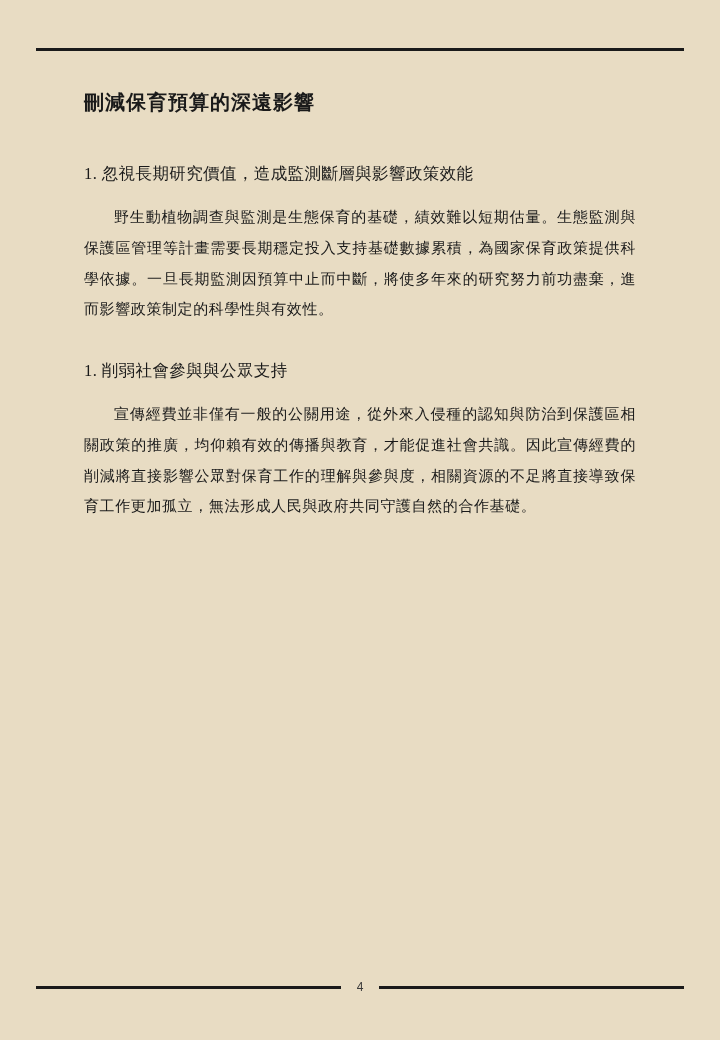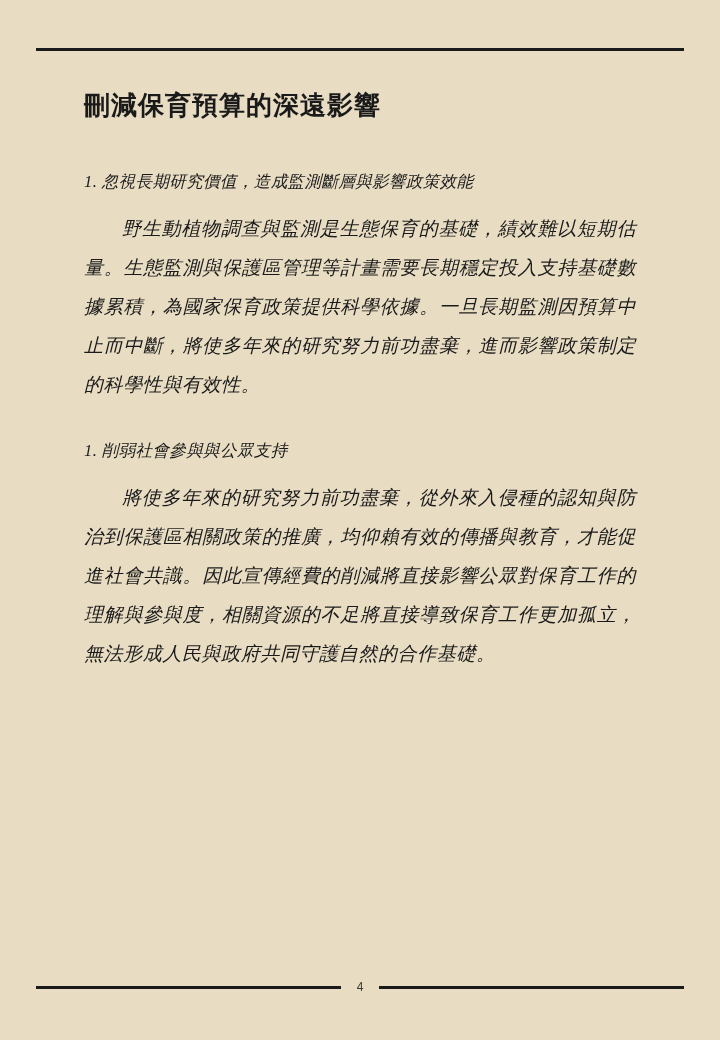--- a/index.html
+++ b/index.html
@@ -26,38 +26,37 @@
     left: 36px;
     right: 36px;
     top: 48px;
     height: 3px;
     background: #1a1a1a;
   }
   .content {
     padding-top: 88px;
   }
   .doc-title {
-    font-size: 26px;
+    font-size: 20px;
     font-weight: bold;
     letter-spacing: 1px;
     margin: 0 0 44px 0;
     line-height: 1.4;
   }
   .section {
     margin-bottom: 32px;
-    font-style: italic;
   }
   .section-heading {
     font-size: 16.5px;
     line-height: 1.7;
     margin: 0 0 14px 0;
     letter-spacing: 0.4px;
   }
   .section-body {
-    font-size: 19px;
+    font-size: 15px;
     line-height: 2.05;
     margin: 0;
     text-align: justify;
     text-justify: inter-ideograph;
     text-indent: 2em;
     letter-spacing: 0.6px;
   }
   .footer {
     position: absolute;
     left: 36px;
@@ -91,21 +90,21 @@
 
     <h1 class="doc-title">刪減保育預算的深遠影響</h1>
 
     <div class="section">
       <p class="section-heading">1. 忽視長期研究價值，造成監測斷層與影響政策效能</p>
       <p class="section-body">野生動植物調查與監測是生態保育的基礎，績效難以短期估量。生態監測與保護區管理等計畫需要長期穩定投入支持基礎數據累積，為國家保育政策提供科學依據。一旦長期監測因預算中止而中斷，將使多年來的研究努力前功盡棄，進而影響政策制定的科學性與有效性。</p>
     </div>
 
     <div class="section">
       <p class="section-heading">1. 削弱社會參與與公眾支持</p>
-      <p class="section-body">將使多年來的研究努力前功盡棄，從外來入侵種的認知與防治到保護區相關政策的推廣，均仰賴有效的傳播與教育，才能促進社會共識。因此宣傳經費的削減將直接影響公眾對保育工作的理解與參與度，相關資源的不足將直接導致保育工作更加孤立，無法形成人民與政府共同守護自然的合作基礎。</p>
+      <p class="section-body">宣傳經費並非僅有一般的公關用途，從外來入侵種的認知與防治到保護區相關政策的推廣，均仰賴有效的傳播與教育，才能促進社會共識。因此宣傳經費的削減將直接影響公眾對保育工作的理解與參與度，相關資源的不足將直接導致保育工作更加孤立，無法形成人民與政府共同守護自然的合作基礎。</p>
     </div>
 
   </div>
 
   <div class="footer">
     <div class="bar"></div>
     <div class="page-num">4</div>
     <div class="bar"></div>
   </div>
 

